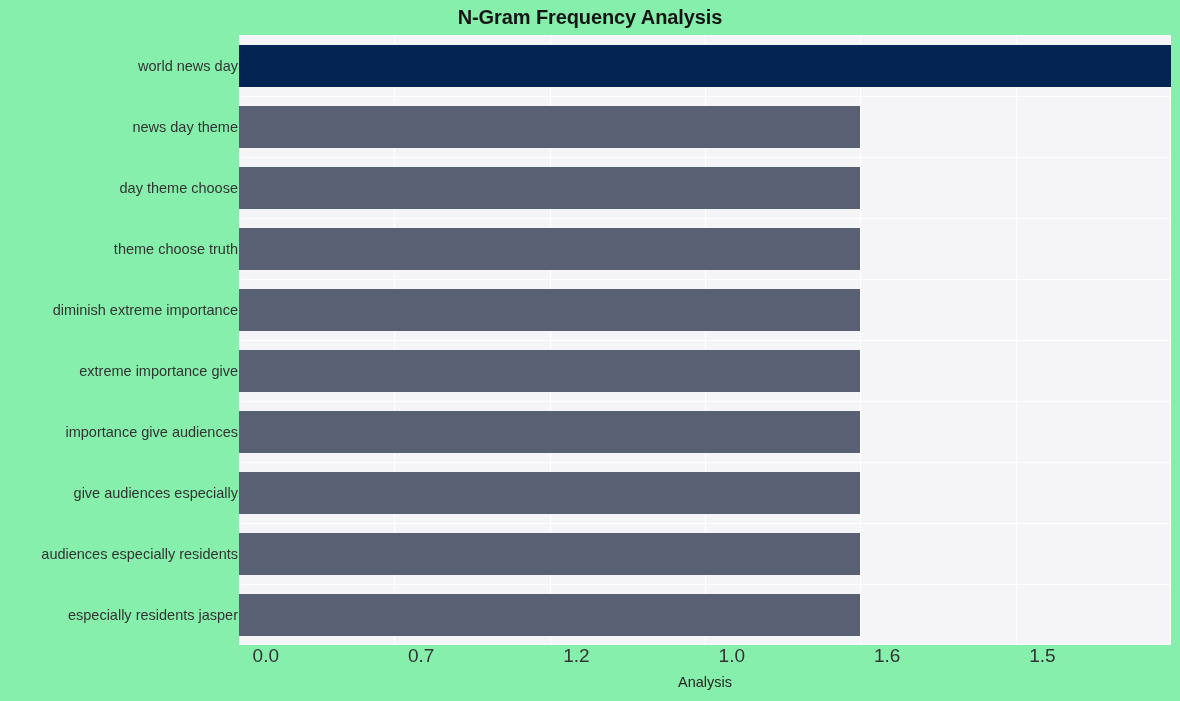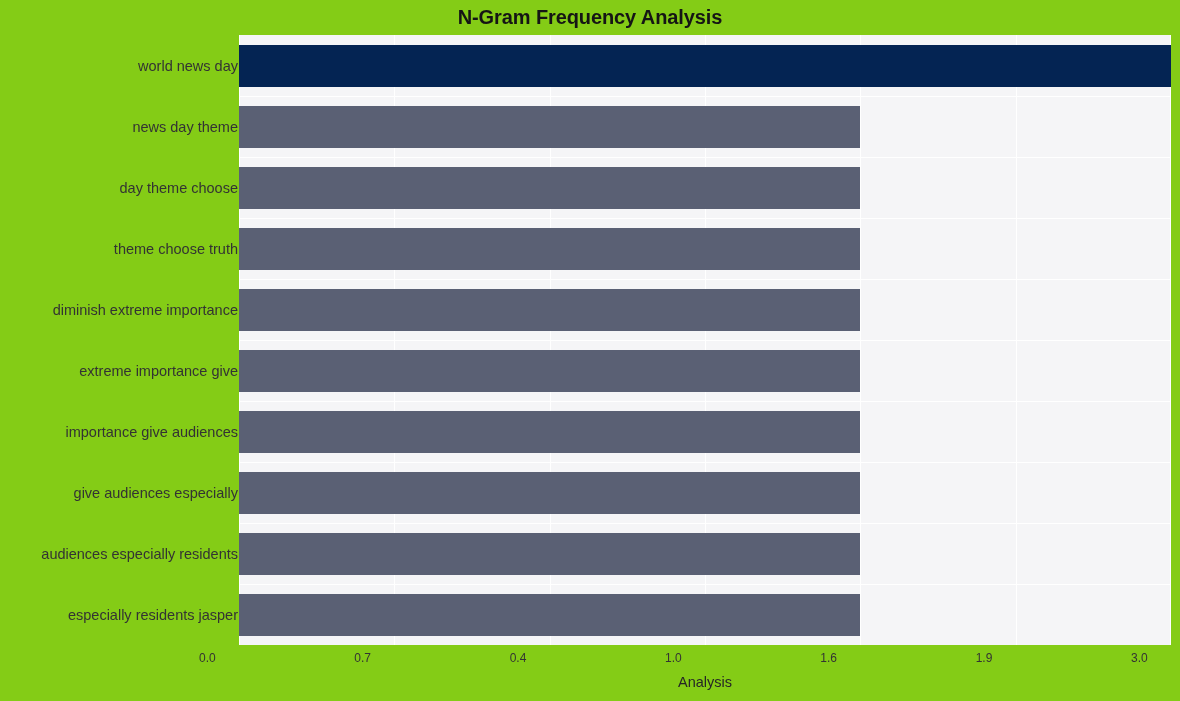--- a/index.html
+++ b/index.html
@@ -14,21 +14,21 @@
     overflow: hidden;
     position: relative;
   }
 
   #figure {
     position: absolute;
     left: 0;
     top: 0;
     width: 1180px;
     height: 701px;
-    background: #84cc16;
+    background: #86efac;
   }
 
   
   #chart-title {
     position: absolute;
     left: 0;
     top: 6px;
     width: 1180px;
     text-align: center;
     font-size: 20px;
@@ -92,25 +92,25 @@
   
   #x-tick-layer {
     position: absolute;
     left: 239px;
     top: 645px;
     width: 932px;
     height: 26px;
   }
   .xtick {
     position: absolute;
-    top: 6px;
+    top: 0;
     width: 80px;
     margin-left: -40px;
-    text-align: left;
-    font-size: 12px;
+    text-align: right;
+    font-size: 19px;
     color: #333333;
     white-space: nowrap;
   }
 
   #xaxis-label {
     position: absolute;
     left: 239px;
     top: 674px;
     width: 932px;
     text-align: center;
@@ -170,22 +170,22 @@
         <div class="bar" style="width: 621.333px; top: 376px; background: rgb(90, 96, 116);"></div>
         <div class="bar" style="width: 621.333px; top: 437px; background: rgb(90, 96, 116);"></div>
         <div class="bar" style="width: 621.333px; top: 498px; background: rgb(90, 96, 116);"></div>
         <div class="bar" style="width: 621.333px; top: 559px; background: rgb(90, 96, 116);"></div>
       </div>
   </div>
 
   <div id="x-tick-layer">
       <div class="xtick" style="left: 0px;">0.0</div>
       <div class="xtick" style="left: 155.333px;">0.7</div>
-      <div class="xtick" style="left: 310.667px;">0.4</div>
+      <div class="xtick" style="left: 310.667px;">1.2</div>
       <div class="xtick" style="left: 466px;">1.0</div>
       <div class="xtick" style="left: 621.333px;">1.6</div>
-      <div class="xtick" style="left: 776.667px;">1.9</div>
+      <div class="xtick" style="left: 776.667px;">1.5</div>
       <div class="xtick" style="left: 932px;">3.0</div>
     </div>
 
   <div id="xaxis-label">Analysis</div>
 
 </div>
 
 </body></html>

